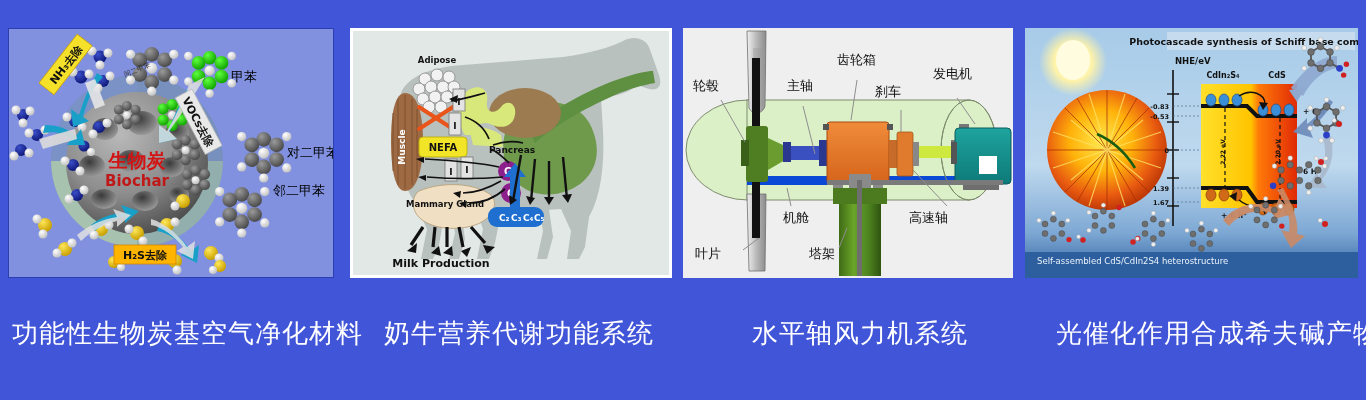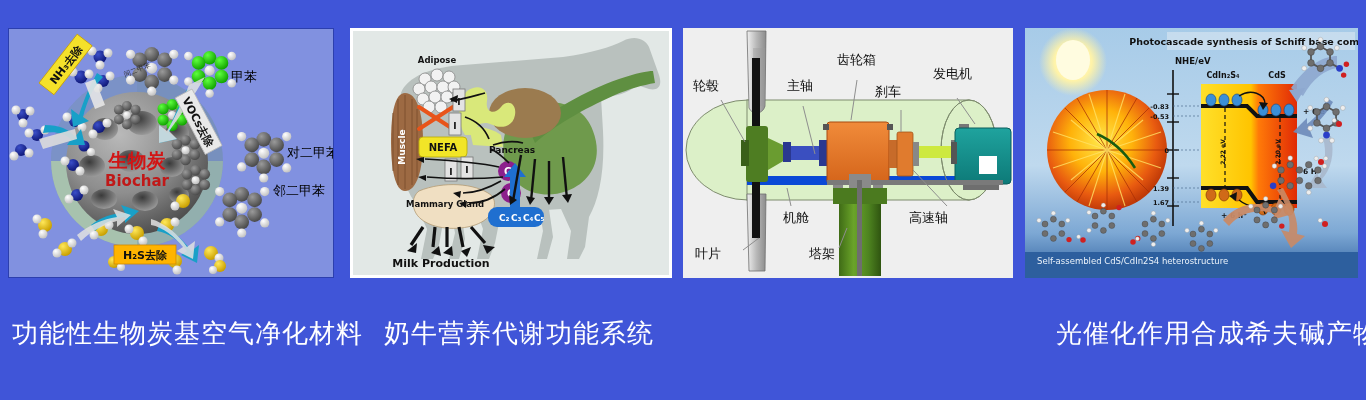--- a/index.html
+++ b/index.html
@@ -930,16 +930,17 @@
         </g>
 
         <text class="lbl" x="12" y="236" font-size="8.5" fill="#eaf2fa">Self-assembled CdS/CdIn2S4 heterostructure</text>
       </svg>
     </div>
   </div>
 
   <div class="cap-row">
     <div class="caption" id="cap1">功能性生物炭基空气净化材料</div>
     <div class="caption" id="cap2">奶牛营养代谢功能系统</div>
+    <div class="caption" id="cap3">水平轴风力机系统</div>
     <div class="caption" id="cap4">光催化作用合成希夫碱产物</div>
   </div>
 
 </div>
 
 </body></html>

